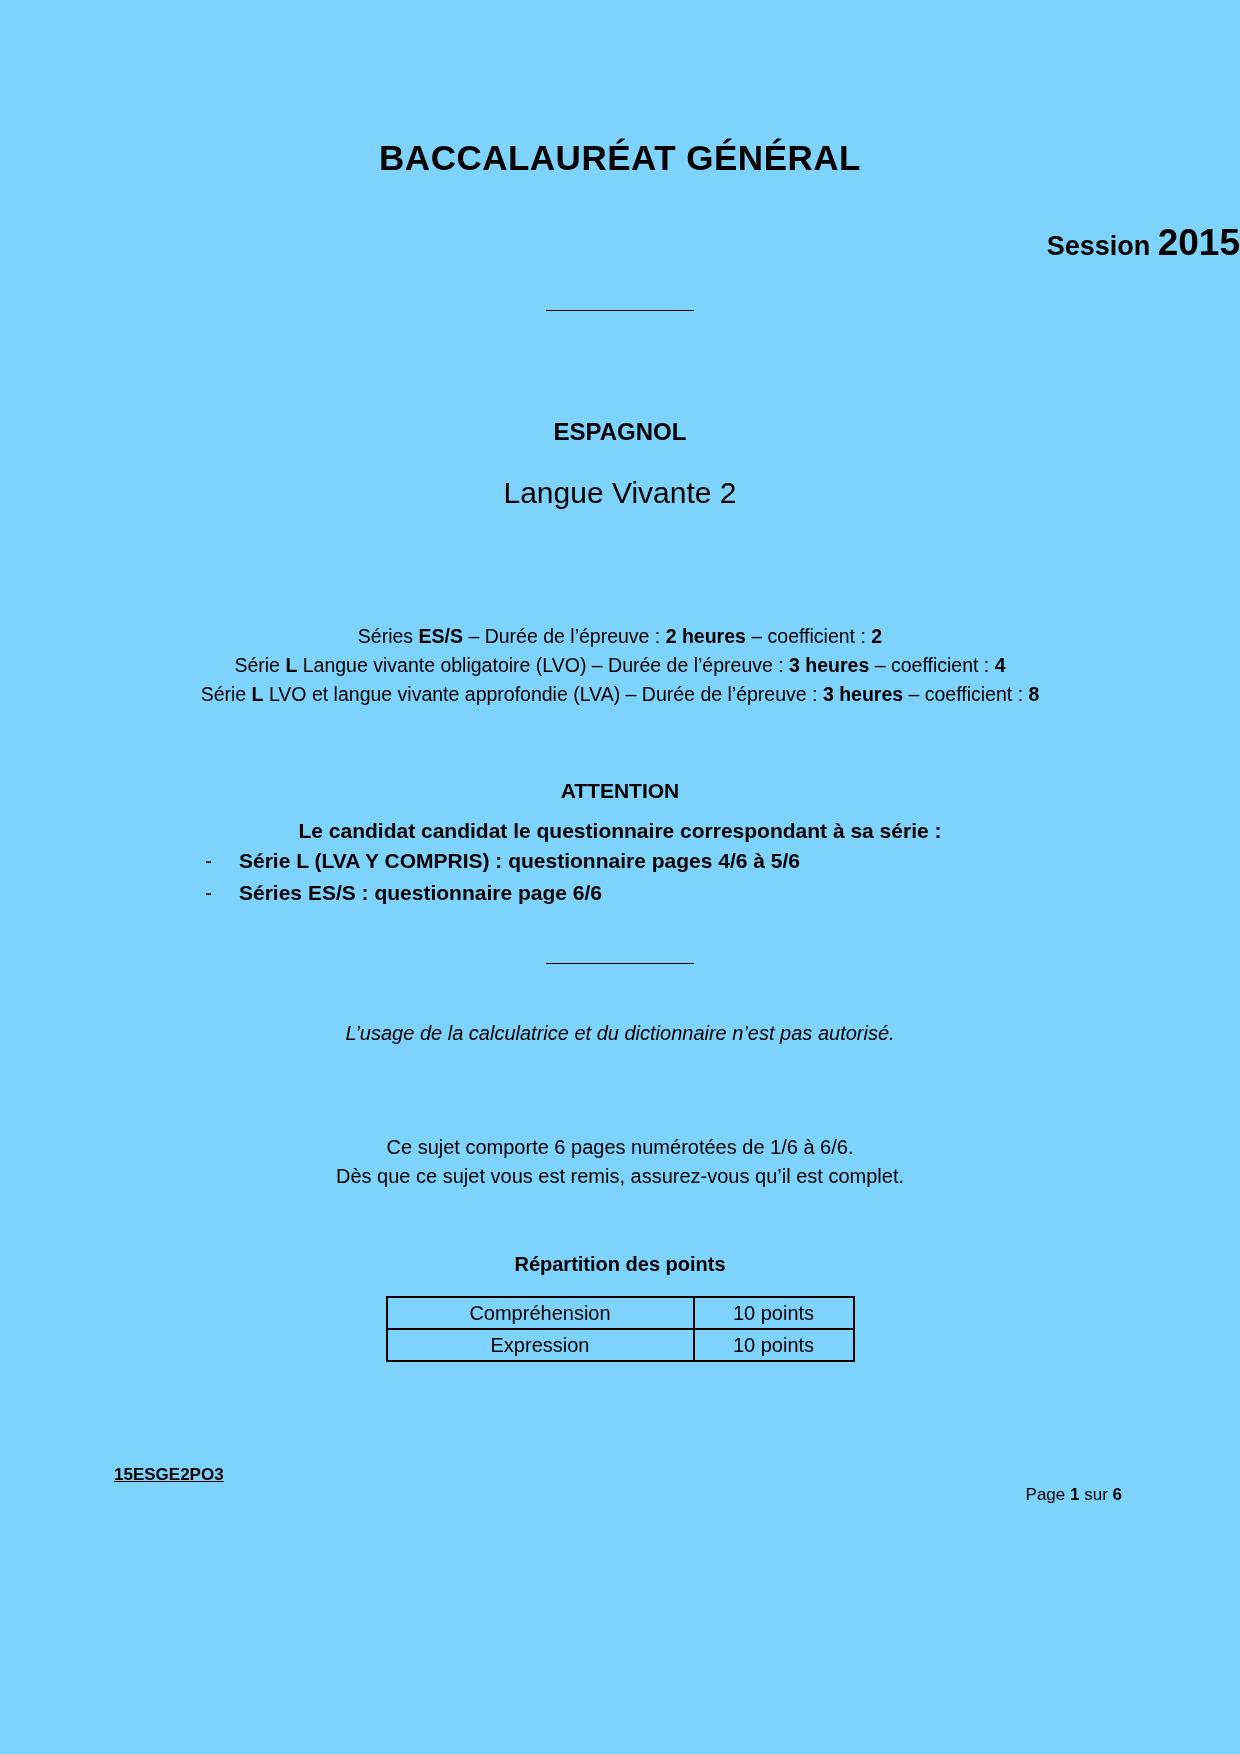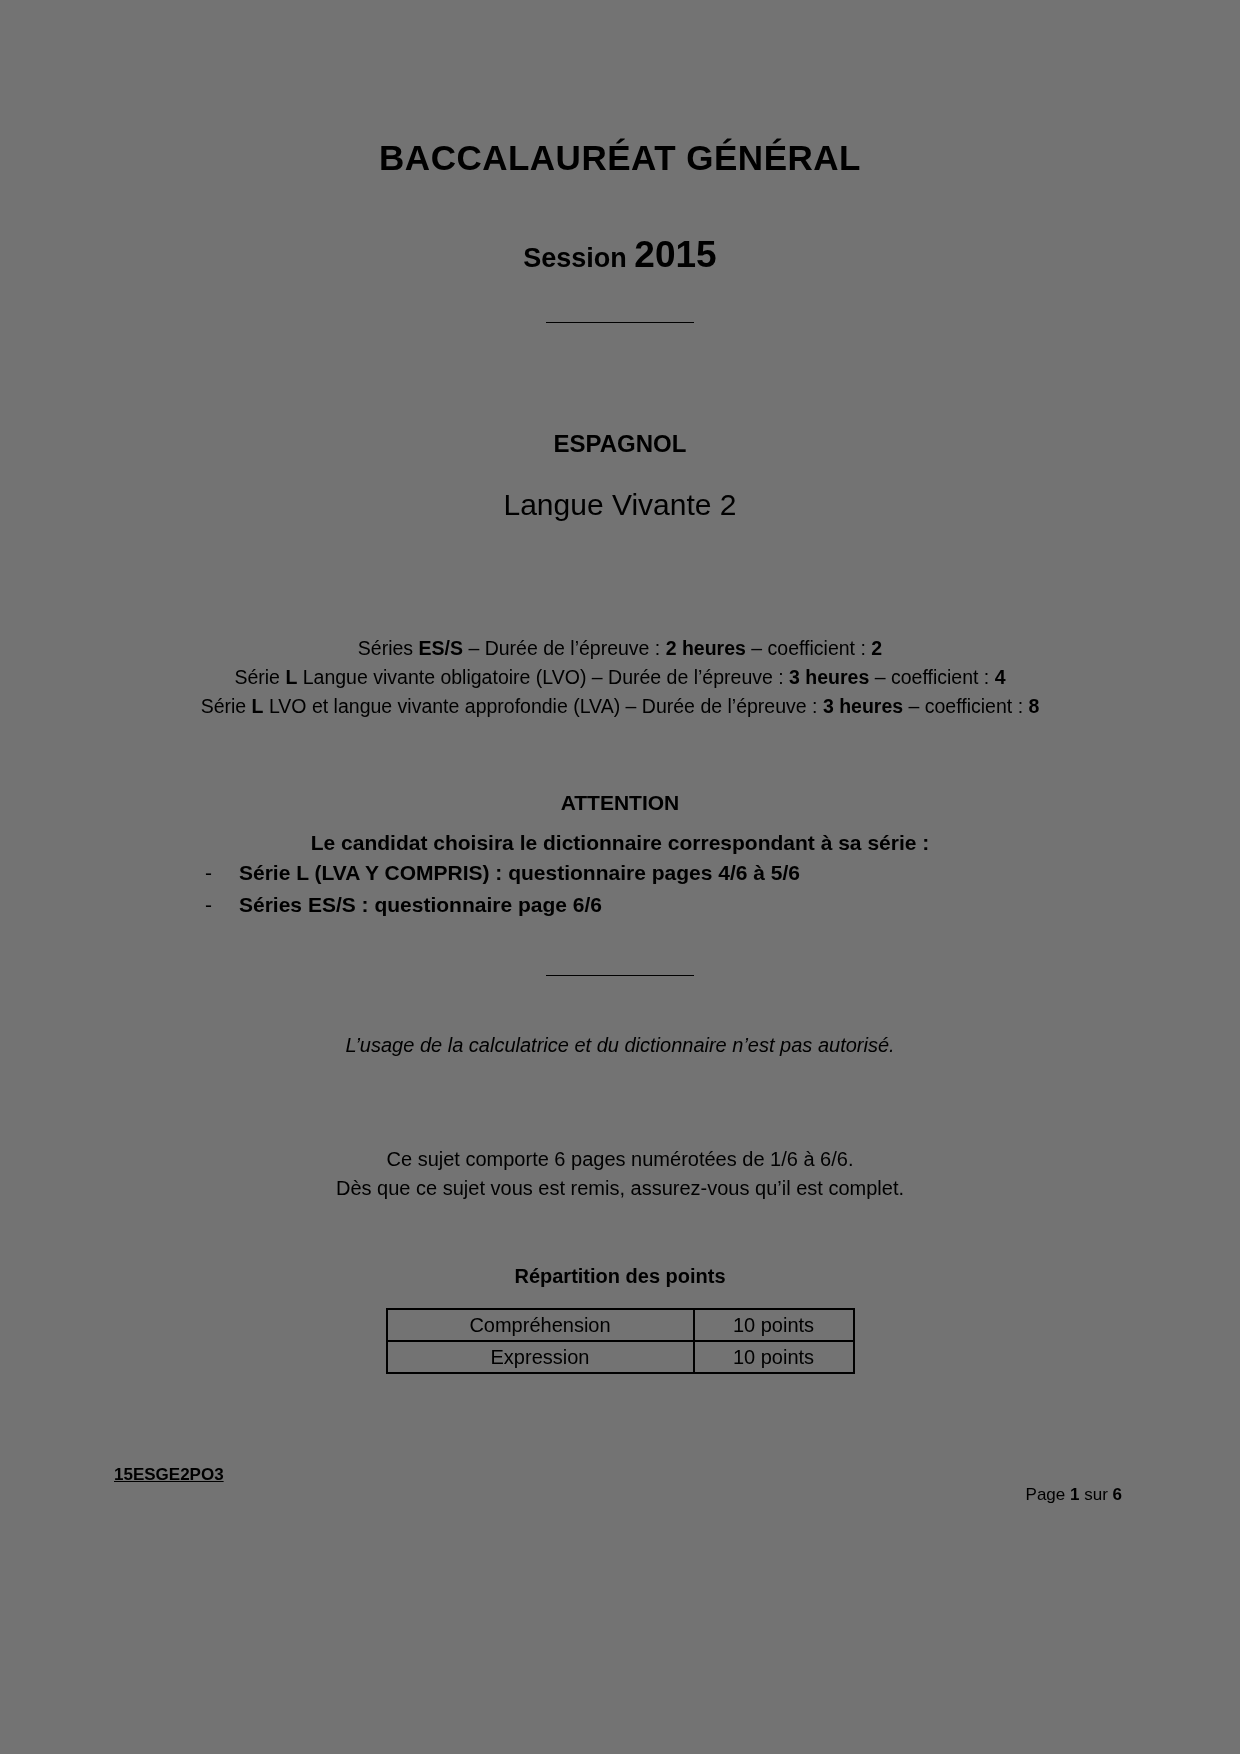--- a/index.html
+++ b/index.html
@@ -6,36 +6,37 @@
   html, body { background: #ffffff; }
   body {
     font-family: "Liberation Sans", "DejaVu Sans", sans-serif;
     color: #000000;
   }
   .page {
     position: relative;
     width: 1240px;
     height: 1754px;
     margin: 0 auto;
-    background: #737373;
+    background: #7dd3fc;
     overflow: hidden;
   }
   .center { text-align: center; }
   .bold { font-weight: bold; }
 
   .title {
     margin-top: 138px;
     font-size: 35px;
     font-weight: bold;
     letter-spacing: 0.5px;
   }
   .session {
-    margin-top: 56px;
+    margin-top: 44px;
     font-size: 27px;
     font-weight: bold;
+    text-align: right;
   }
   .session .year {
     font-size: 37px;
     font-weight: bold;
   }
   .rule {
     width: 148px;
     border: 0;
     border-top: 1.5px solid #000;
     margin: 0 auto;
@@ -150,21 +151,21 @@
     <div>
       <span>Série </span><span class="bold">L</span><span> Langue vivante obligatoire (LVO) – Durée de l’épreuve : </span><span class="bold">3 heures</span><span> – coefficient : </span><span class="bold">4</span>
     </div>
     <div>
       <span>Série </span><span class="bold">L</span><span> LVO et langue vivante approfondie (LVA) – Durée de l’épreuve : </span><span class="bold">3 heures</span><span> – coefficient : </span><span class="bold">8</span>
     </div>
   </div>
 
   <div class="attention-heading center">ATTENTION</div>
 
-  <div class="attention-intro center">Le candidat choisira le dictionnaire correspondant à sa série :</div>
+  <div class="attention-intro center">Le candidat candidat le questionnaire correspondant à sa série :</div>
 
   <div class="attention-list">
     <div class="attention-item">
       <span class="dash">-</span><span class="bold">Série L (LVA Y COMPRIS) : questionnaire pages 4/6 à 5/6</span>
     </div>
     <div class="attention-item">
       <span class="dash">-</span><span class="bold">Séries ES/S : questionnaire page 6/6</span>
     </div>
   </div>
 

